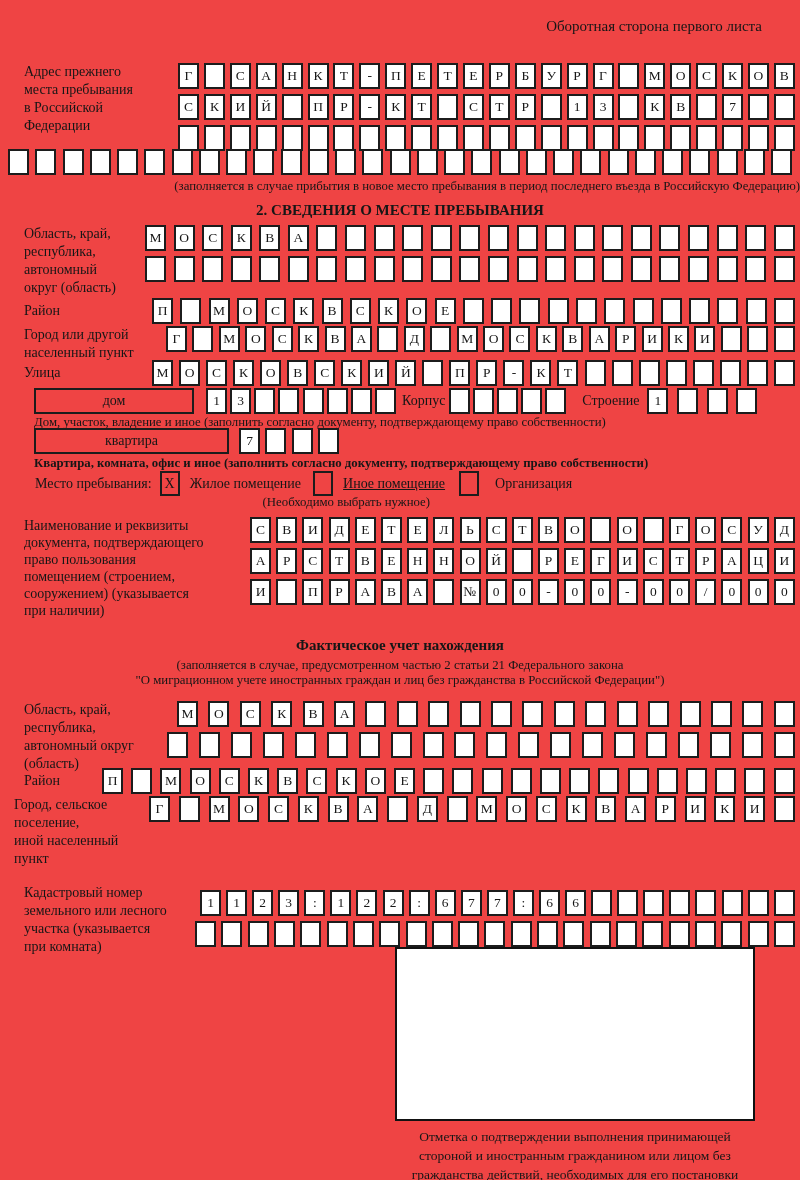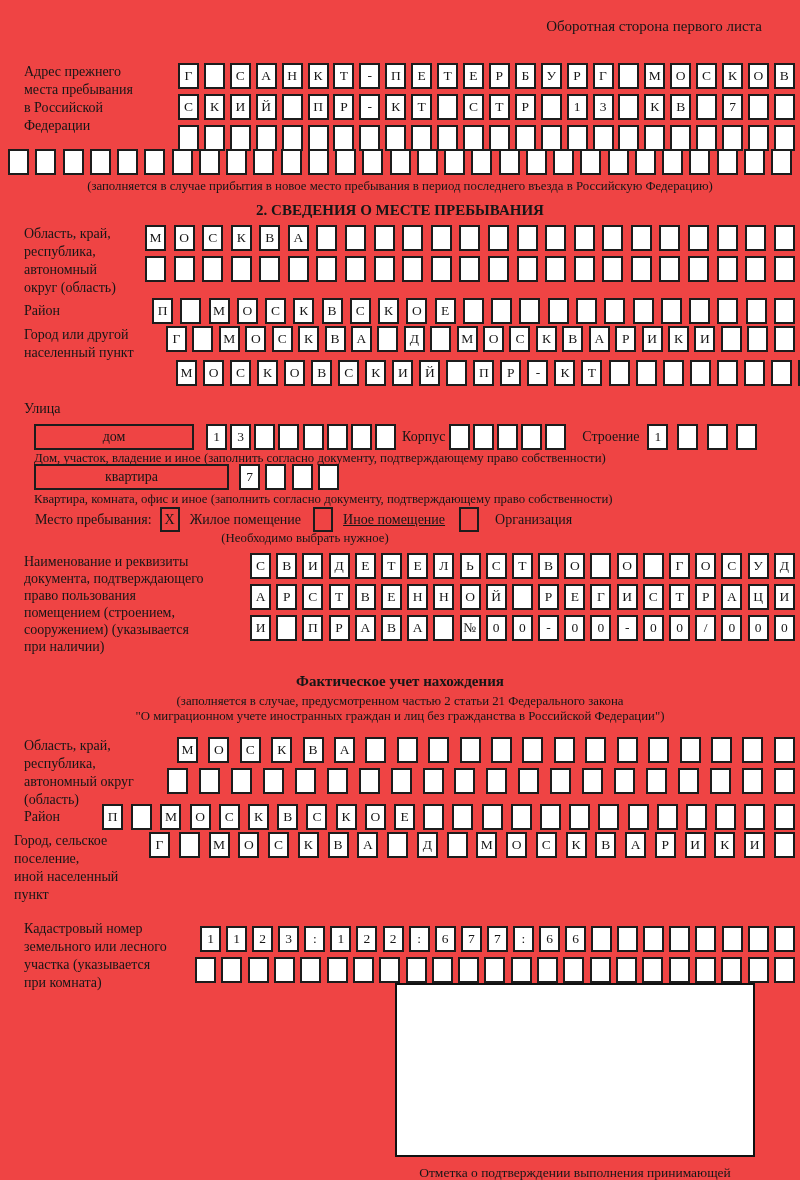--- a/index.html
+++ b/index.html
@@ -11,21 +11,21 @@
   .side-note { text-align:right; padding:18px 38px 0 0; font-size:15px; }
   .frow { display:flex; align-items:flex-start; }
   .flabel { font-size:14px; line-height:18px; white-space:pre-line; padding-left:24px; box-sizing:border-box; flex:none; }
   .grids { display:flex; flex-direction:column; gap:5px; }
   .grid-row { display:flex; justify-content:space-between; flex:none; }
   .cell {
     width:21px; height:26px; border:2px solid #1c1c1c; box-sizing:border-box;
     display:flex; align-items:center; justify-content:center;
     font-size:13.5px; background:#fff; flex:none;
   }
-  .caption { font-size:12.8px; text-align:center; }
+  .caption { font-size:12.8px; text-align:right; }
   .heading { font-size:15px; font-weight:bold; text-align:center; }
   .wide-box {
     border:2px solid #1c1c1c; height:26px; box-sizing:border-box; flex:none;
     display:flex; align-items:center; justify-content:center; font-size:14px;
   }
   .inline-label { font-size:14px; line-height:26px; flex:none; }
   .hrow { display:flex; align-items:center; }
   .checkbox {
     width:20px; height:25px; border:2px solid #1c1c1c; box-sizing:border-box;
     display:flex; align-items:center; justify-content:center; font-size:14px; flex:none;
@@ -274,21 +274,21 @@
         <div class="cell">И</div>
         <div class="cell">К</div>
         <div class="cell">И</div>
         <div class="cell"></div>
         <div class="cell"></div>
         <div class="cell"></div>
       </div>
   </div>
 
   <div class="frow" style="margin-top:-2px;">
-    <div class="flabel" style="width:176px; line-height:26px;margin-top:36px;">Улица</div>
+    <div class="flabel" style="width:152px; line-height:26px;">Улица</div>
     <div class="grid-row" style="width:643px;">
         <div class="cell">М</div>
         <div class="cell">О</div>
         <div class="cell">С</div>
         <div class="cell">К</div>
         <div class="cell">О</div>
         <div class="cell">В</div>
         <div class="cell">С</div>
         <div class="cell">К</div>
         <div class="cell">И</div>
@@ -342,21 +342,21 @@
 
   <div class="hrow" style="margin:-2px 0 0 34px;">
     <div class="wide-box" style="width:195px;">квартира</div>
     <div class="grid-row" style="width:100px; margin-left:10px;">
         <div class="cell">7</div>
         <div class="cell"></div>
         <div class="cell"></div>
         <div class="cell"></div>
       </div>
   </div>
-  <div class="caption" style="margin:2px 16px 0 34px; text-align:left;">Квартира, комната, офис и иное (заполнить согласно документу, подтверждающему право собственности)</div>
+  <div class="caption" style="margin:2px 16px 0 34px; text-align:left;font-weight:bold;">Квартира, комната, офис и иное (заполнить согласно документу, подтверждающему право собственности)</div>
 
   <div class="hrow" style="margin:0 0 0 35px; font-size:14px;">
     <span>Место пребывания:</span>
     <div class="checkbox" style="margin-left:8px;">X</div>
     <span style="margin-left:10px;">Жилое помещение</span>
     <div class="checkbox" style="margin-left:12px;"></div>
     <span style="margin-left:10px;text-decoration:underline;">Иное помещение</span>
     <div class="checkbox" style="margin-left:14px;"></div>
     <span style="margin-left:16px;">Организация</span>
   </div>

